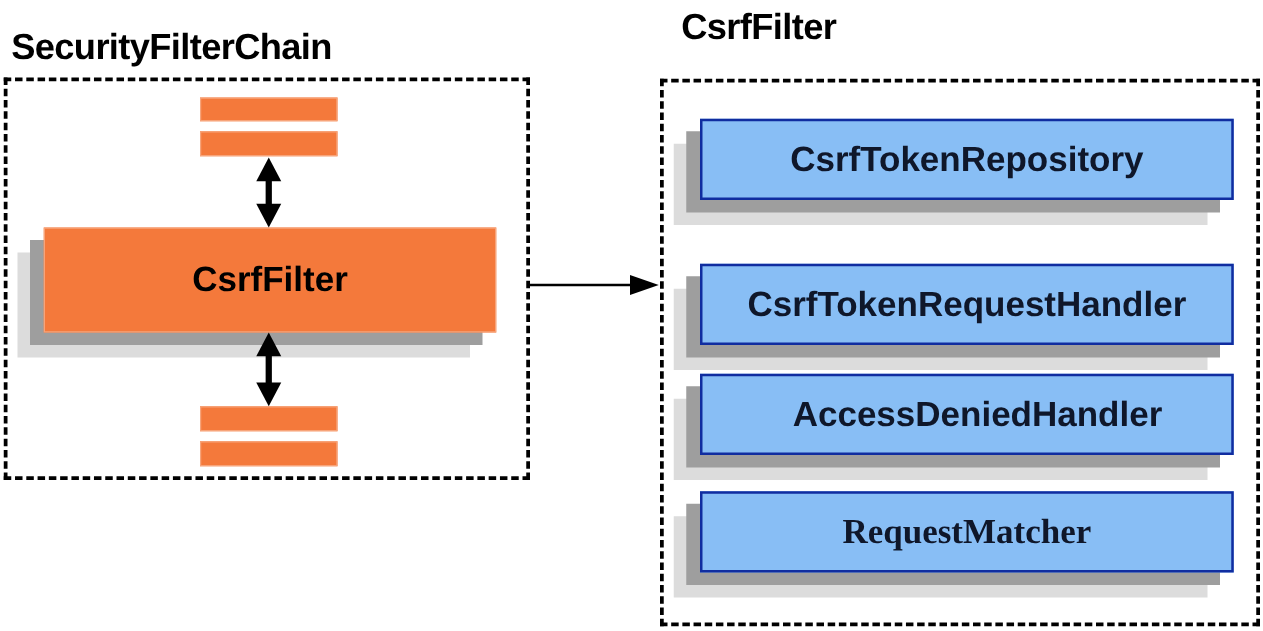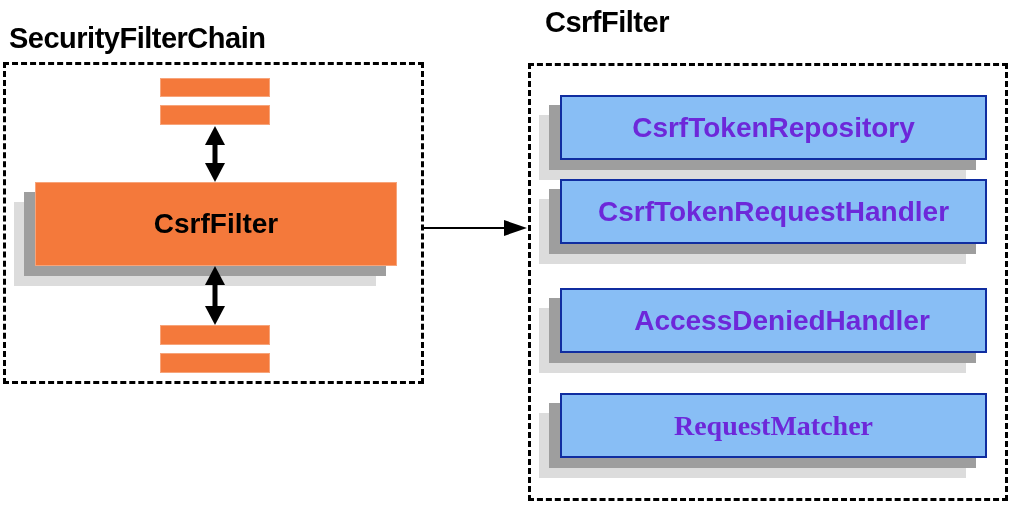--- a/index.html
+++ b/index.html
@@ -76,25 +76,25 @@
     width: 427px;
     height: 65px;
     background: var(--blue-fill, #88bef5);
     border: 2px solid var(--blue-border, #102da0);
     box-sizing: border-box;
     display: flex;
     align-items: center;
     justify-content: center;
     font-size: 28px;
     font-weight: bold;
-    color: #6d28d9;
+    color: #0f172a;
   }
   .blue-1 { top: 95px; }
-  .blue-2 { top: 179px; }
-  .blue-3 { top: 288px; padding-left: 17px; }
+  .blue-2 { top: 211px; }
+  .blue-3 { top: 299px; padding-left: 17px; }
   .blue-4 { top: 393px; font-family: Liberation Serif, serif; }
 
   .arrows-layer {
     position: absolute;
     left: 0;
     top: 0;
     width: 1010px;
     height: 505px;
     pointer-events: none;
   }

